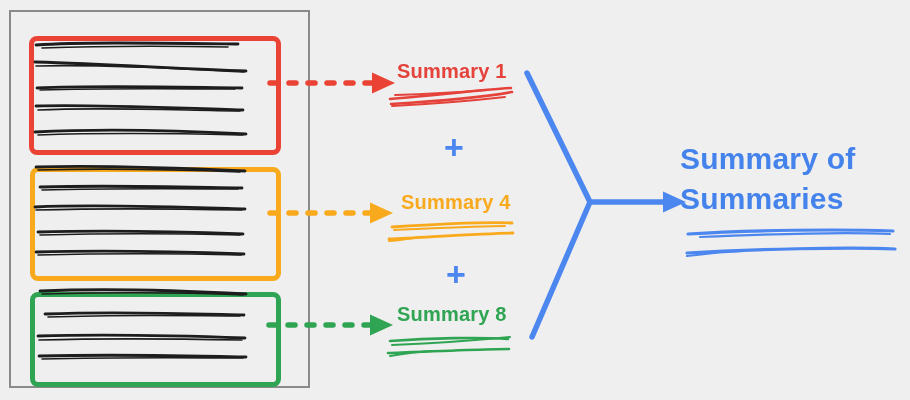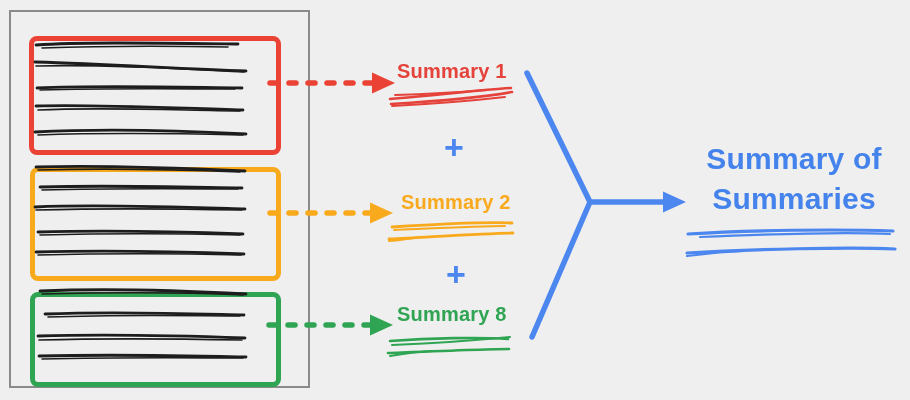--- a/index.html
+++ b/index.html
@@ -66,21 +66,21 @@
     line-height: 1;
   }
   .plus-1 { left: 438px; top: 131px; }
   .plus-2 { left: 440px; top: 258px; }
 
   
   .result-label {
     position: absolute;
     left: 680px; top: 139px;
     width: 228px;
-    text-align: center;
+    text-align: left;
     color: #4583ec;
     font-size: 30px;
     font-weight: 700;
     line-height: 40px;
     letter-spacing: 0.2px;
   }
 </style>
 </head>
 <body>
 
@@ -172,21 +172,21 @@
 
     <g stroke="#4c86ef" fill="none" stroke-linecap="round">
       <path d="M688 234 C 750 230, 840 229, 893 231" stroke-width="3.2"></path>
       <path d="M700 237 C 770 234, 850 232, 890 234" stroke-width="2.2"></path>
       <path d="M687 253 C 750 249, 850 247, 895 249" stroke-width="3.2"></path>
       <path d="M687 256 C 702 254, 722 252, 744 251" stroke-width="2.2"></path>
     </g>
   </svg>
 
   <div class="summary-label summary-1">Summary 1</div>
-  <div class="summary-label summary-2">Summary 2</div>
+  <div class="summary-label summary-2">Summary 4</div>
   <div class="summary-label summary-3">Summary 8</div>
 
   <div class="plus-sign plus-1">+</div>
   <div class="plus-sign plus-2">+</div>
 
   <div class="result-label">Summary of Summaries</div>
 
 </div>
 
 </body></html>

